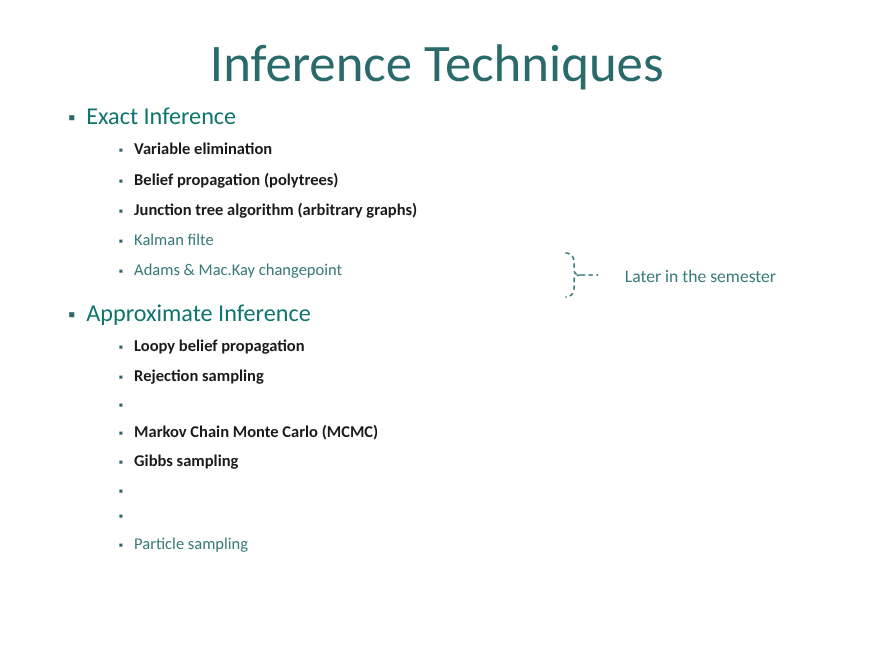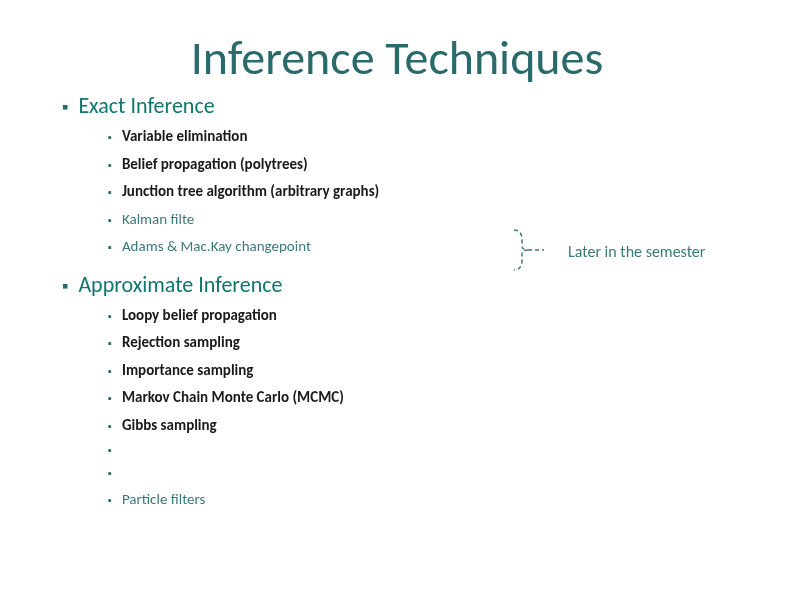--- a/index.html
+++ b/index.html
@@ -139,39 +139,38 @@
       <div class="item">
         <span class="bullet">▪</span>
         <span class="txt bold">Loopy belief propagation</span>
       </div>
       <div class="item">
         <span class="bullet">▪</span>
         <span class="txt bold">Rejection sampling</span>
       </div>
       <div class="item">
         <span class="bullet">▪</span>
-        <span class="txt bold">Importance sampling</span>
       </div>
       <div class="item">
         <span class="bullet">▪</span>
         <span class="txt bold">Markov Chain Monte Carlo (MCMC)</span>
       </div>
       <div class="item">
         <span class="bullet">▪</span>
         <span class="txt bold">Gibbs sampling</span>
       </div>
       <div class="item">
         <span class="bullet">▪</span>
       </div>
       <div class="item">
         <span class="bullet">▪</span>
       </div>
       <div class="item">
         <span class="bullet">▪</span>
-        <span class="txt dim">Particle filters</span>
+        <span class="txt dim">Particle sampling</span>
       </div>
     </div>
 
   </div>
 
   <div class="bracket">
     <svg width="36" height="44" viewBox="0 0 36 44">
       <path d="M6 2 Q 14 2 14 12 L 14 18 Q 14 22 20 22 Q 14 22 14 26 L 14 32 Q 14 42 6 42" fill="none" stroke="#3a7a7a" stroke-width="1.5" stroke-dasharray="4 3"></path>
       <line x1="20" y1="22" x2="36" y2="22" stroke="#3a7a7a" stroke-width="1.5" stroke-dasharray="4 3"></line>
     </svg>

